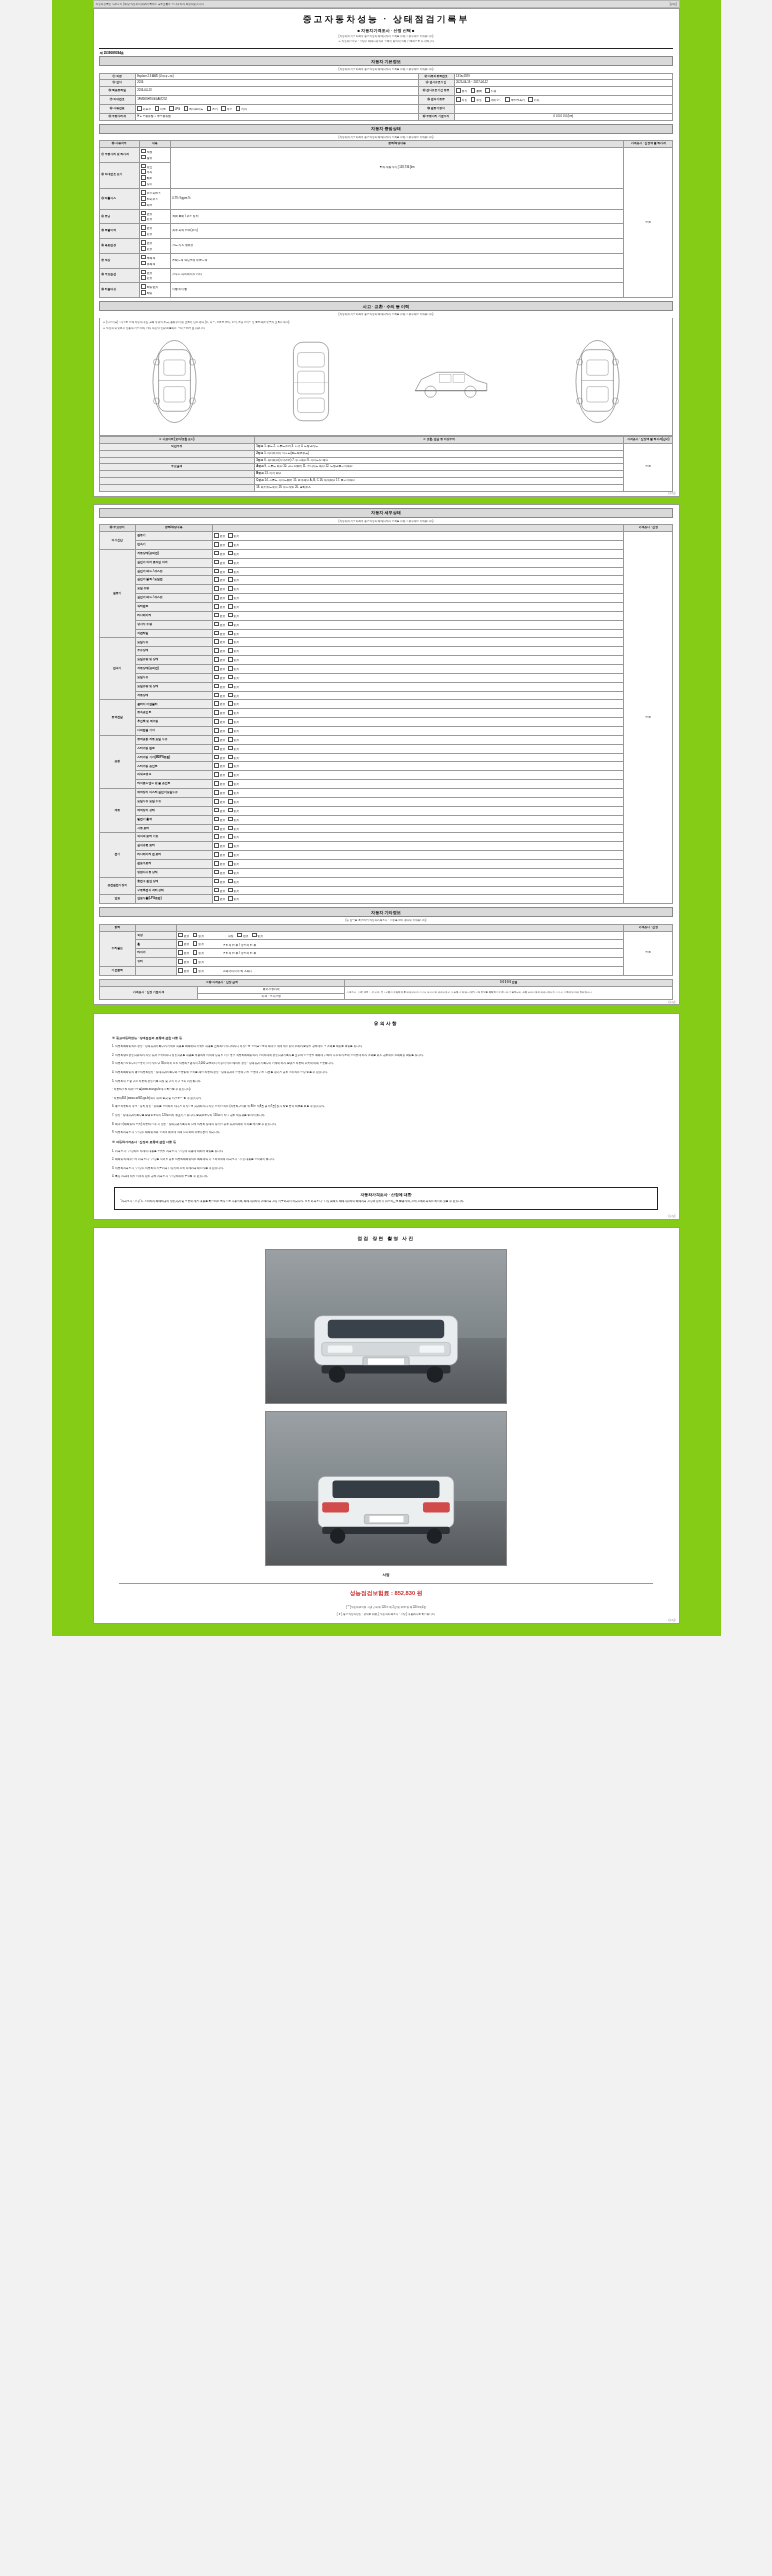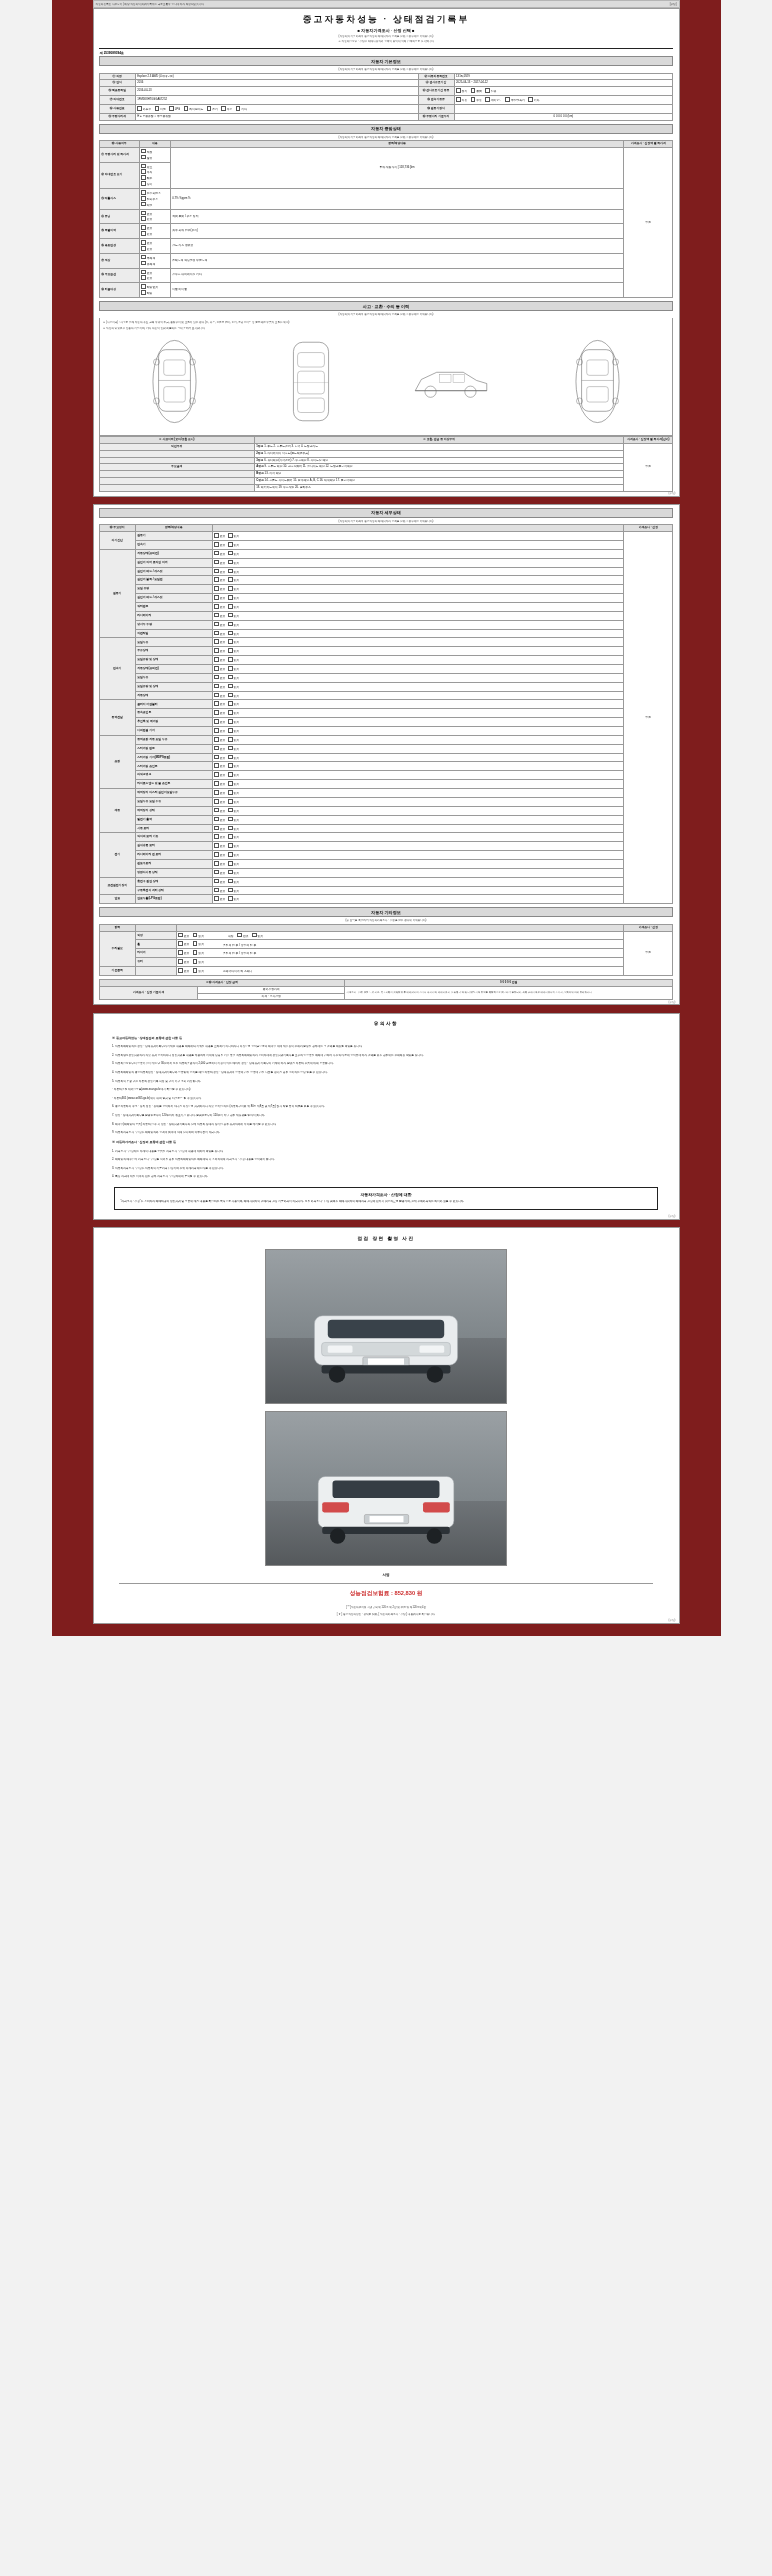--- a/index.html
+++ b/index.html
@@ -4,21 +4,21 @@
 <style>
   * { box-sizing: border-box; }
   html, body {
     margin: 0; padding: 0;
     background: #f2f2f2;
     font-family: "Liberation Sans", sans-serif;
   }
   .page {
     width: 669px;
     margin: 0 auto;
-    background: #7f1d1d;
+    background: #84cc16;
     position: relative;
     padding: 0 0 5.2px 0;
   }
   .sheet {
     width: 587px;
     margin: 0 auto 7.2px auto;
     background: #ffffff;
     border: 0.5px solid #9a9a9a;
     padding: 3.1px 5.2px 4.1px 5.2px;
     position: relative;

